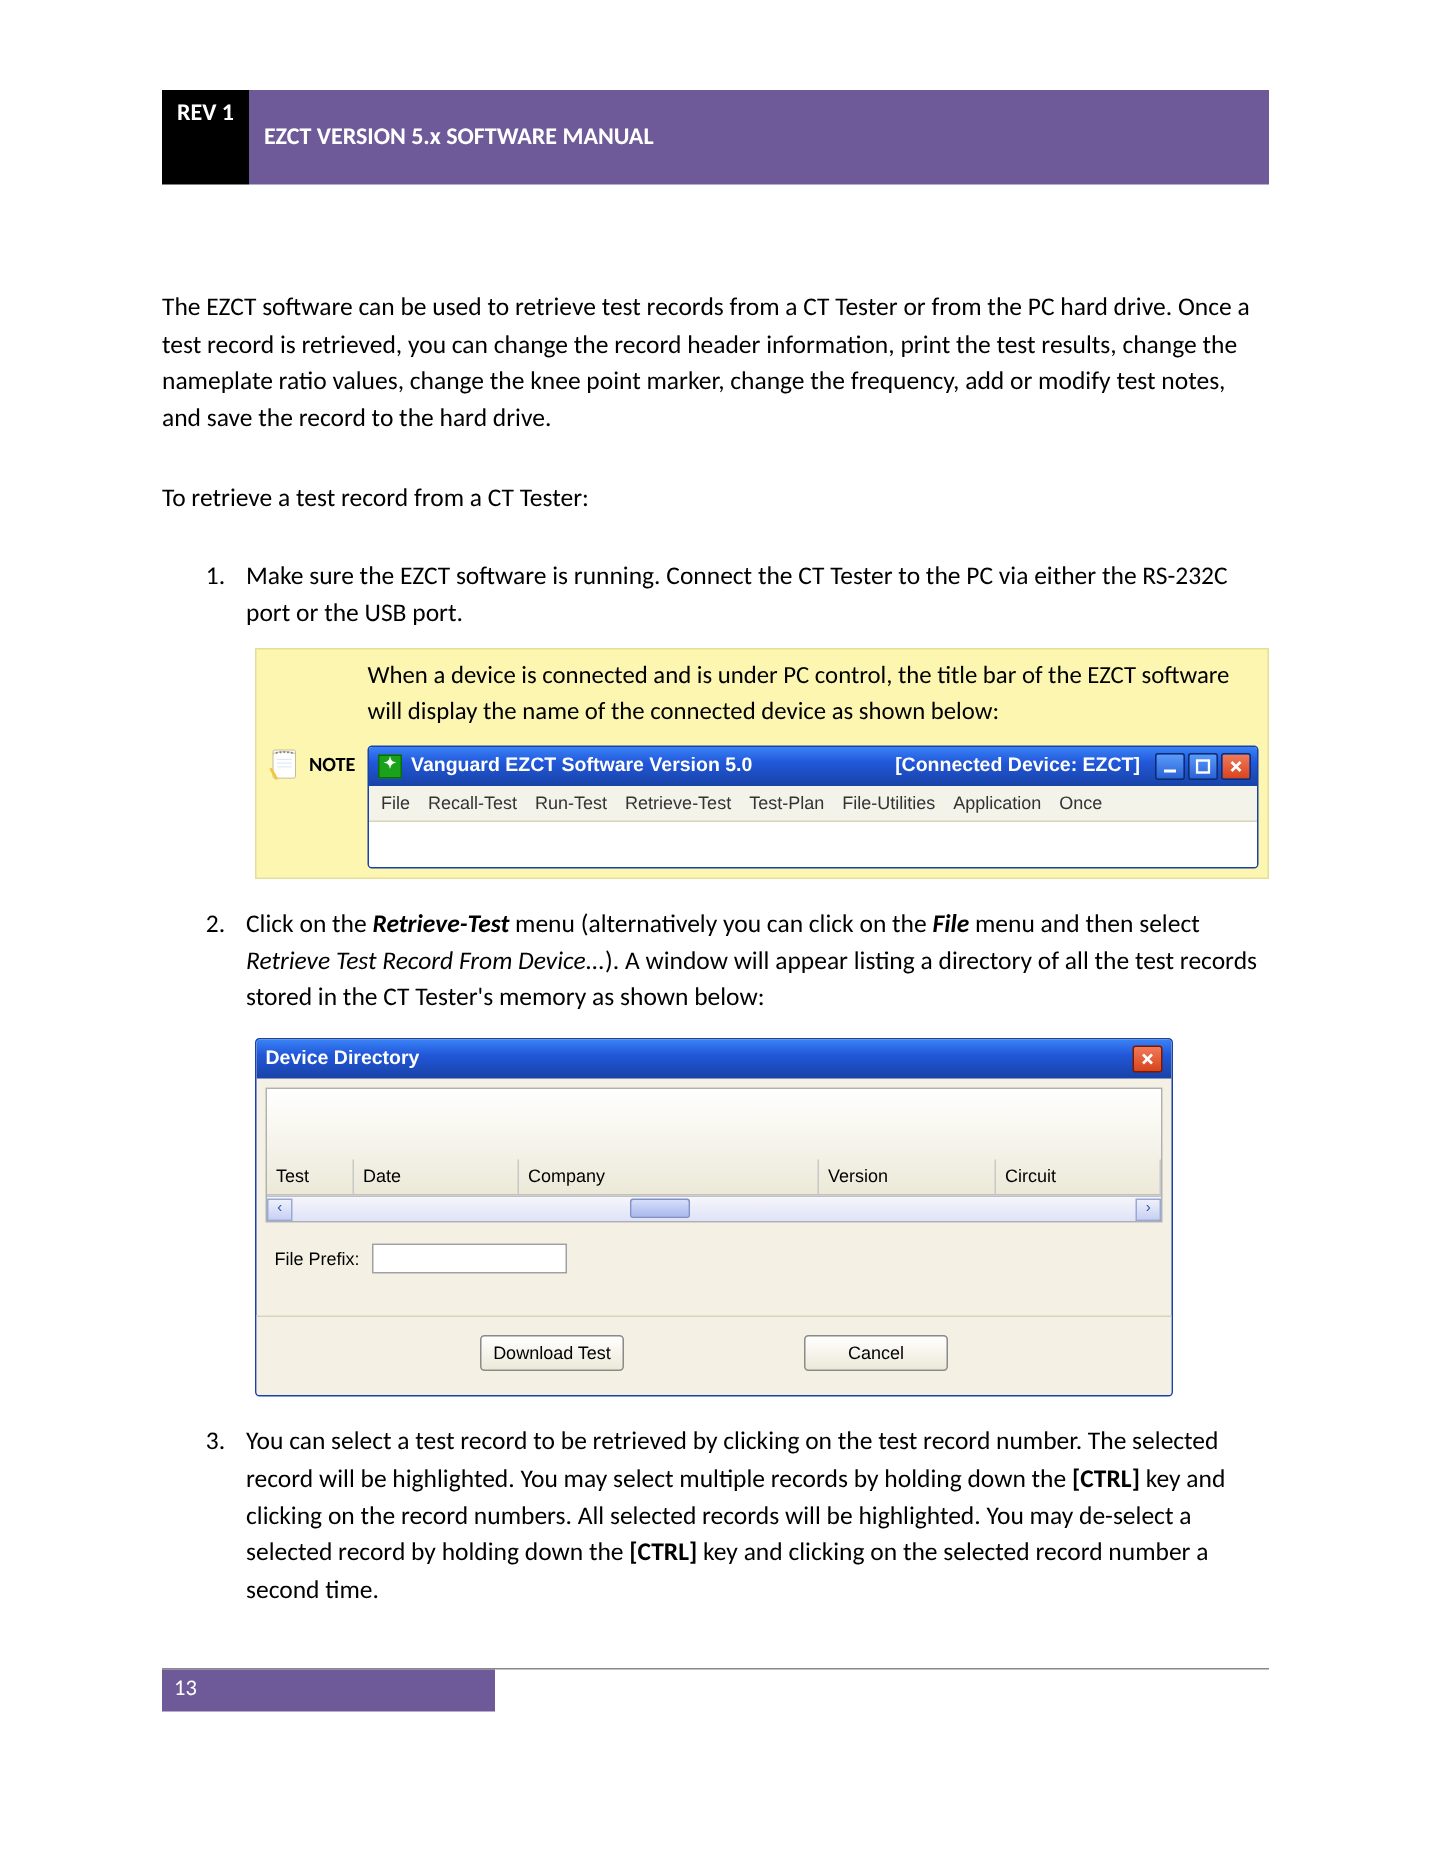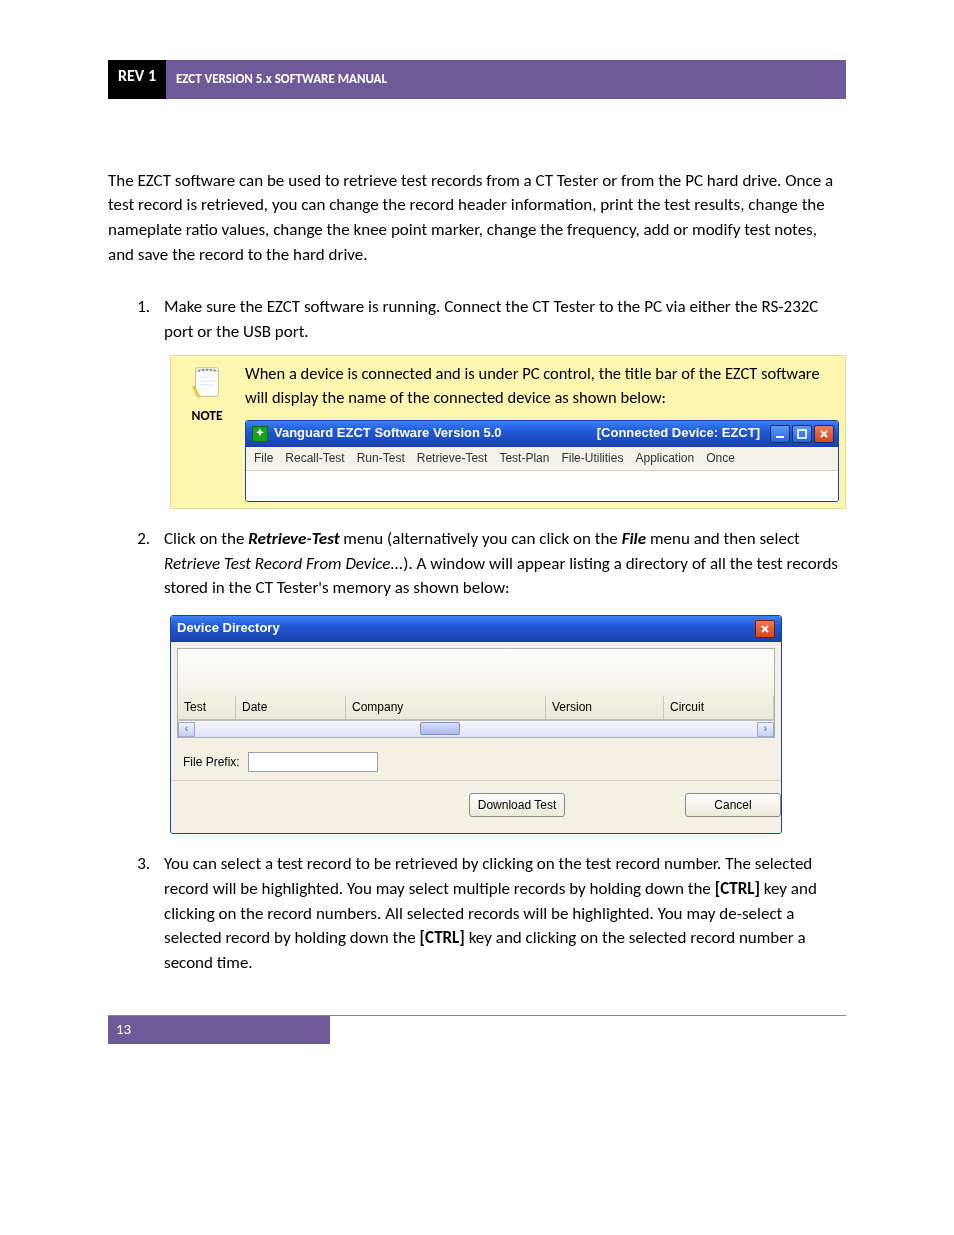--- a/index.html
+++ b/index.html
@@ -13,35 +13,35 @@
     line-height: 1.45;
   }
   .page { padding: 60px 108px 40px 108px; position: relative; }
   .header-bar { display: flex; margin-bottom: 70px; width: 100%; }
   .header-rev {
     background: #000; color: #fff; font-weight: bold;
     padding: 4px 10px; font-size: 16px;
   }
   .header-title {
     background: #6f5a99; color: #fff; font-weight: bold;
-    padding: 10px 10px; font-size: 13px; flex: 1;
+    padding: 20px 10px; font-size: 16px; flex: 1;
   }
   .body-para { margin-bottom: 28px; }
   ol { margin-left: 46px; }
   ol > li { padding-left: 10px; margin-bottom: 18px; }
   .note-box {
     background: #fcf6b0;
     border: 1px solid #e3de9a;
     display: flex;
     margin: 10px 0 18px 6px;
     padding: 6px;
     gap: 8px;
   }
   .note-left {
-    width: 60px; display: flex; flex-direction: column; align-items: center;
+    width: 60px; display: flex; flex-direction: row; align-items: center;
     gap: 4px; padding-top: 2px;
   }
   .note-icon { width: 38px; height: 38px; }
   .note-label { font-weight: bold; font-size: 13.5px; }
   .note-right { flex: 1; font-size: 16.5px; }
   .app-window {
     margin-top: 10px;
     border: 1px solid #1842a6;
     border-radius: 3px;
     overflow: hidden;
@@ -148,24 +148,25 @@
     display: flex; align-items: center; gap: 8px;
     padding: 8px 12px;
     font-size: 12px;
   }
   .fileprefix-input {
     width: 130px; height: 20px;
     border: 1px solid #a0a0a0; background: #fff;
     font-family: inherit; font-size: 12px; padding: 0 3px;
   }
   .dialog-buttons {
-    display: flex; justify-content: flex-end; gap: 120px;
+    display: flex; justify-content: center; gap: 120px;
     padding: 12px 0 16px 0;
     border-top: 1px solid #d8d4bc;
     background: #f4f1e4;
+    margin-top: 20px;
   }
   .dlg-btn {
     min-width: 96px; height: 24px;
     background: linear-gradient(to bottom,#fff,#ece9d8);
     border: 1px solid #8a8a8a; border-radius: 3px;
     font-size: 12px; font-family: Tahoma, Arial, sans-serif;
     cursor: pointer;
   }
   .footer {
     margin-top: 40px;
@@ -184,20 +185,21 @@
 
 <div class="page">
 
   <div class="header-bar">
     <div class="header-rev">REV 1</div>
     <div class="header-title">EZCT VERSION 5.x SOFTWARE MANUAL</div>
   </div>
 
   <p class="body-para">The EZCT software can be used to retrieve test records from a CT Tester or from the PC hard drive. Once a test record is retrieved, you can change the record header information, print the test results, change the nameplate ratio values, change the knee point marker, change the frequency, add or modify test notes, and save the record to the hard drive.</p>
 
+  <p class="body-para">To retrieve a test record from a CT Tester:</p>
 
   <ol>
     <li>
       <span>Make sure the EZCT software is running. Connect the CT Tester to the PC via either the RS-232C port or the USB port.</span>
 
       <div class="note-box">
         <div class="note-left">
           <svg class="note-icon" viewBox="0 0 40 40">
             <rect x="8" y="4" width="24" height="30" rx="2" fill="#fff" stroke="#c2b98f"></rect>
             <path d="M8 8 C 14 5, 26 5, 32 8" stroke="#c2b98f" fill="none"></path>

